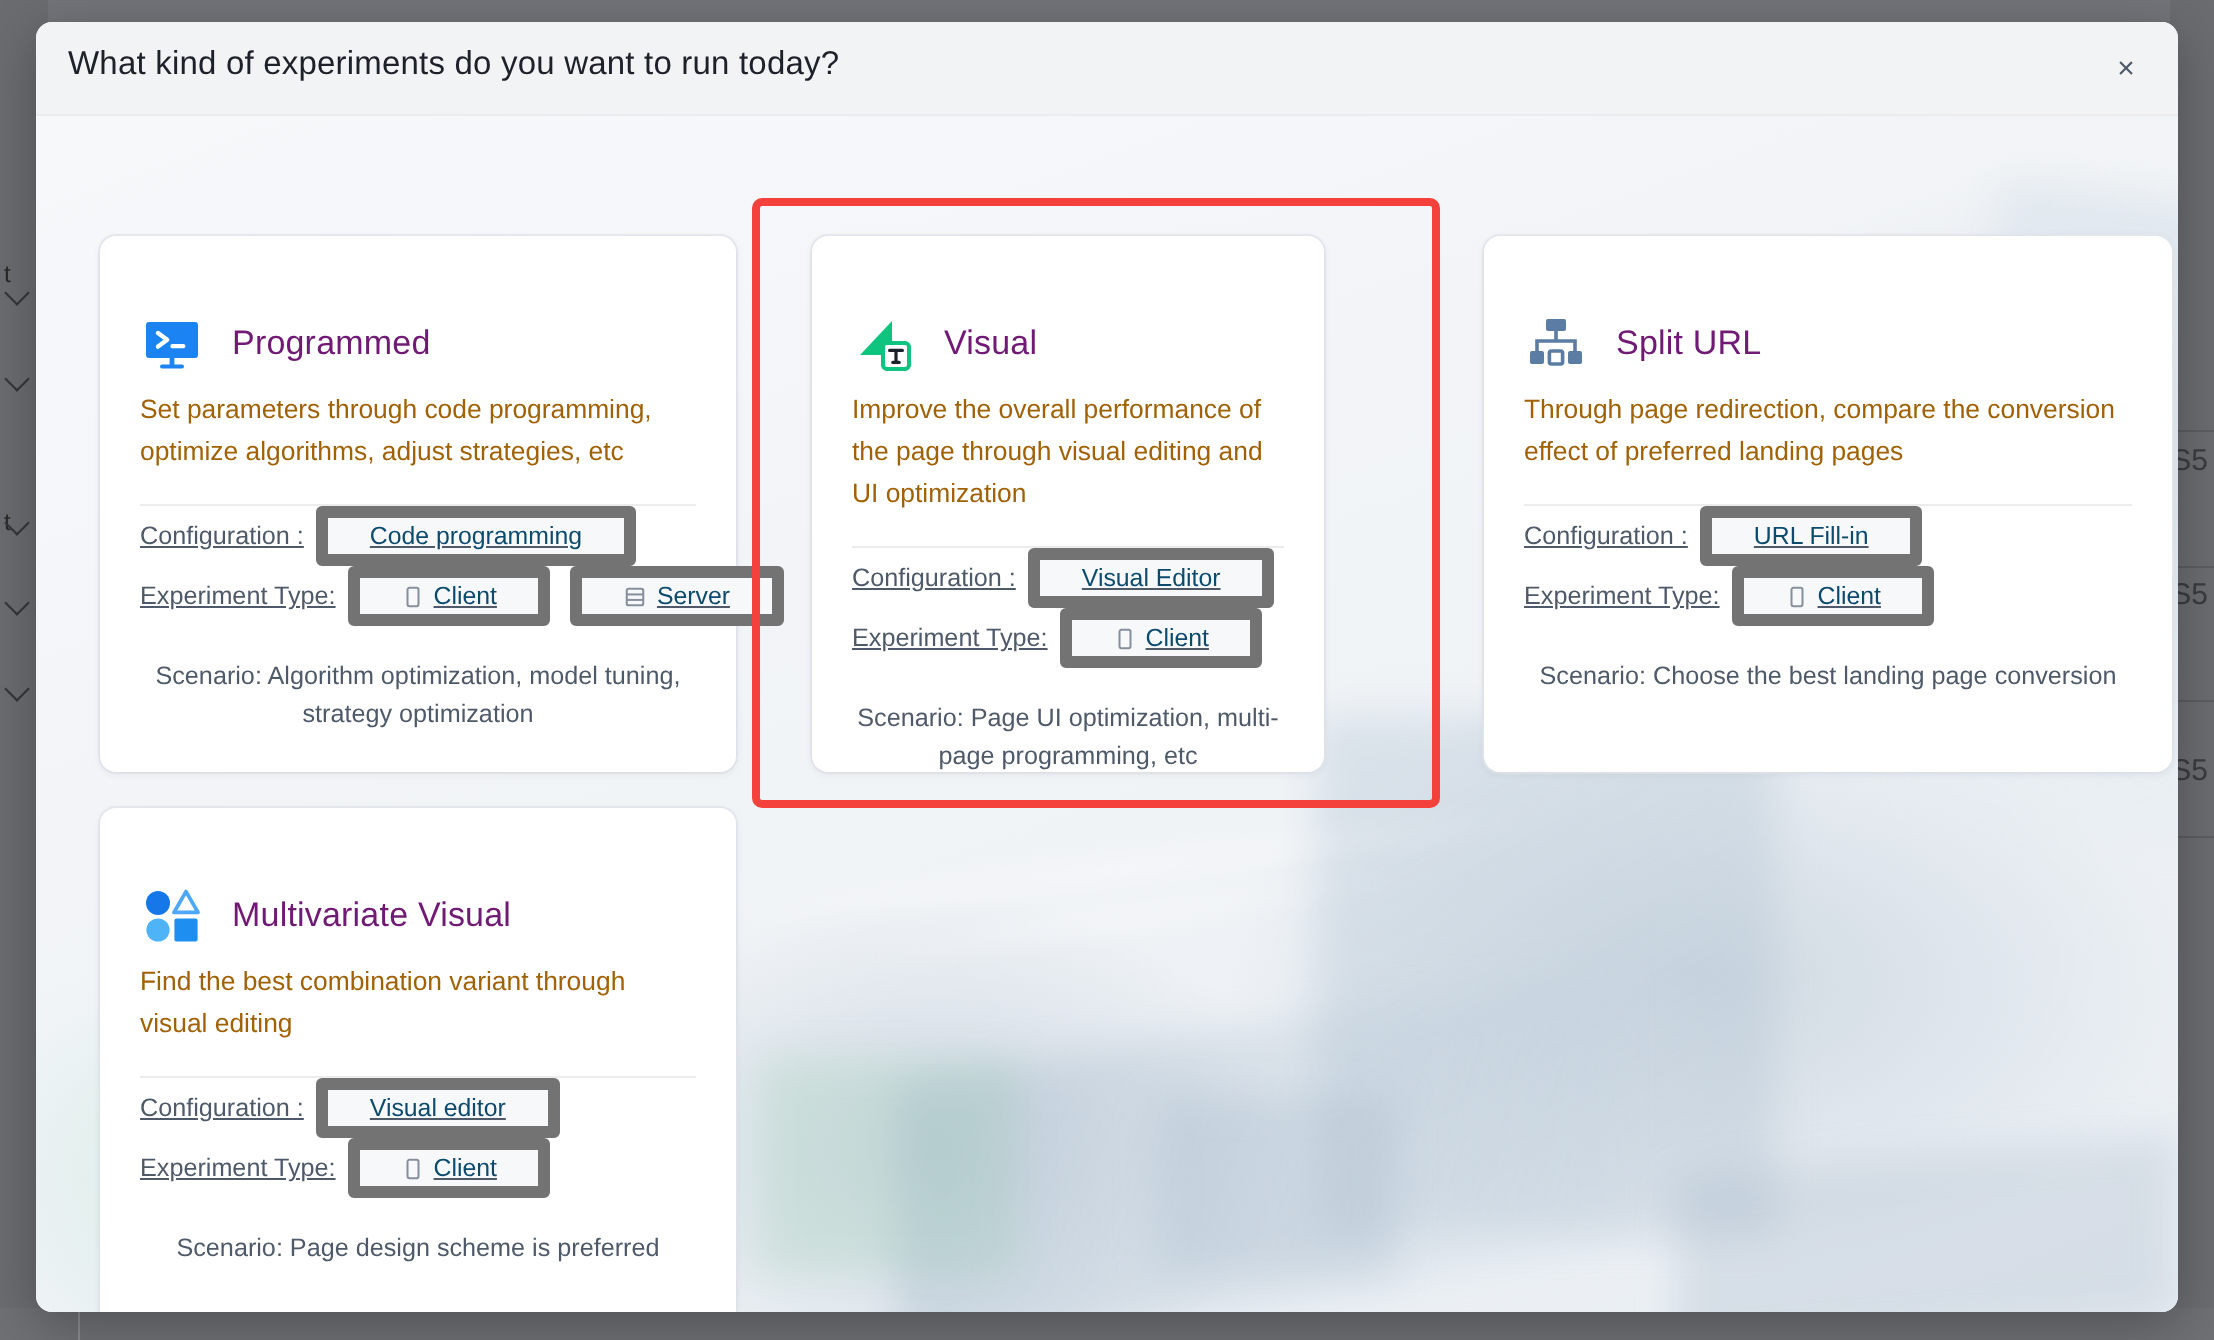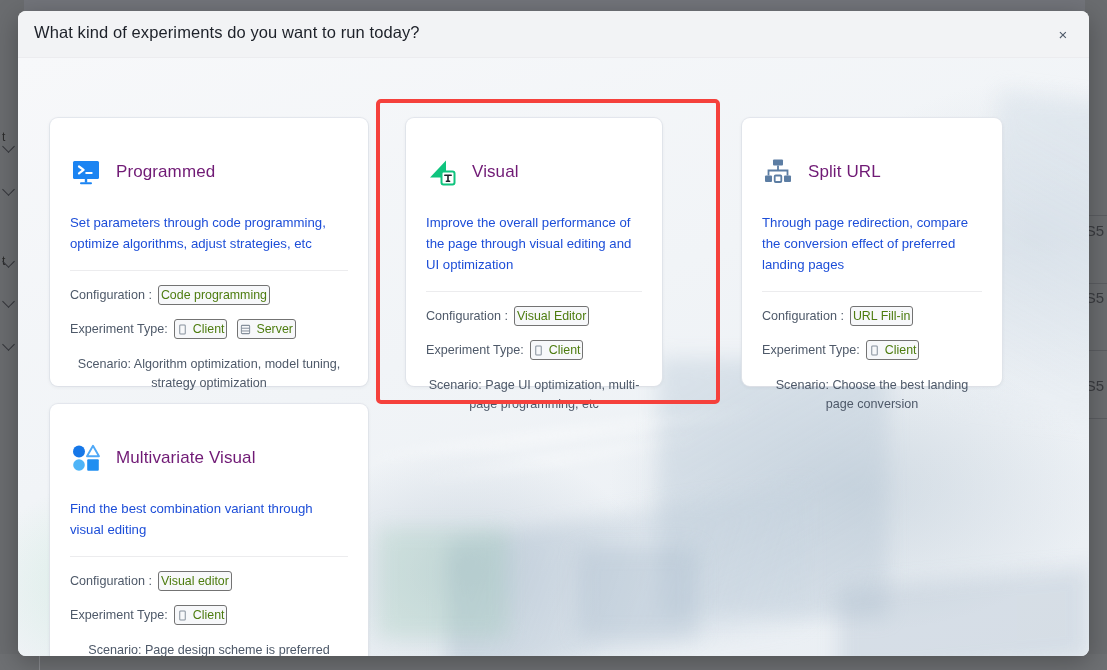--- a/index.html
+++ b/index.html
@@ -129,21 +129,21 @@
   }
   .card {
     position: absolute;
     background: #ffffff;
     border-radius: 8px;
     box-shadow: 0 1px 4px rgba(24,38,58,.07), 0 0 0 1px rgba(230,233,238,.9);
     padding: 0 20px;
   }
   .card-programmed   { left: 32px;  top: 60px;  width: 318px; height: 268px; }
   .card-visual       { left: 388px; top: 60px;  width: 256px; height: 268px; }
-  .card-split        { left: 724px; top: 60px;  width: 260px; height: 268px; }
+  .card-split        { left: 724px; top: 60px;  width: 344px; height: 268px; }
   .card-multivariate { left: 32px;  top: 346px; width: 318px; height: 288px; }
 
   
   .selection-box {
     position: absolute;
     left: 358px; top: 41px; width: 344px; height: 305px;
     border: 4px solid #f5413c;
     border-radius: 5px;
     pointer-events: none;
     z-index: 5;
@@ -152,39 +152,37 @@
   .card-head {
     display: flex; align-items: center;
     height: 44px; margin-top: 32px;
     gap: 14px;
   }
   .card-icon { width: 32px; height: 32px; flex: 0 0 32px; display:block; }
   .card-title {
     font-size: 17px; color: #701a75; font-weight: 400; letter-spacing: .1px;
   }
   .card-desc {
-    margin-top: 18px;
-    font-size: 13.2px; line-height: 21px; color: #1d4ed8;
+    font-size: 13.2px; line-height: 21px; color: #a16207;
   }
   .card-rule {
     margin-top: 16px; height: 1px; background: #ececee;
   }
   .meta-row {
     display: flex; align-items: center; gap: 6px;
-    margin-top: 14px;
-    font-size: 12.6px; color: #4e5969;
+    font-size: 12.6px; color: #4e5969; text-decoration: underline;
   }
   .meta-label { white-space: nowrap; }
   .tag {
     display: inline-flex; align-items: center; gap: 5px;
-    border: 1px solid #737373;
+    border: 6px solid #737373;
     background: #f7f8fa;
     border-radius: 3px;
-    padding: 2px 2px;
-    font-size: 12.4px; color: #4d7c0f;
+    padding: 2px 21px;
+    font-size: 12.4px; color: #0c4a6e;
     white-space: nowrap;
   }
   .tag + .tag { margin-left: 4px; justify-content: flex-end; }
   .tag-icon { width: 11px; height: 11px; display:block; flex:0 0 11px; }
   .scenario {
     margin-top: 16px;
     font-size: 12.6px; line-height: 19px; color: #4e5969;
     text-align: center;
   }
 </style>

